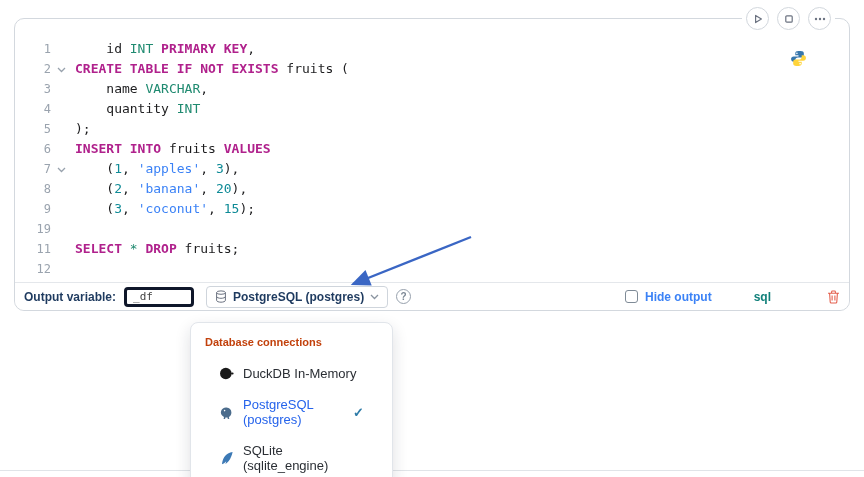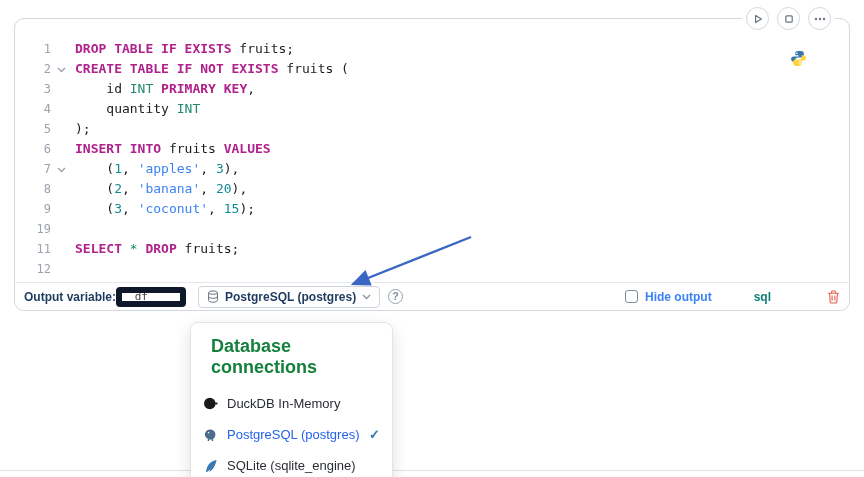--- a/index.html
+++ b/index.html
@@ -30,39 +30,39 @@
   .run-controls { position:absolute; top:6px; left:742px; display:flex; gap:8px;
                   background:#fff; padding:1px 4px; border-radius:15px; z-index:3; }
   .circle-btn { width:23px; height:23px; border:1px solid #d2d7dd; border-radius:50%;
                 background:#fff; display:flex; align-items:center; justify-content:center; cursor:pointer; }
 
   
   .toolbar { position:absolute; left:0; right:0; bottom:0; height:28px; border-top:1px solid #e4e7eb;
              display:flex; align-items:center; padding:4px 9px; font-size:12px;
              border-radius:0 0 10px 10px; background:#fff; }
   .ov-label { font-weight:bold; color:#1e3a5f; }
-  .ov-input { width:70px; height:20px; border:6px solid #0f172a; border-radius:4px;
+  .ov-input { width:70px; height:20px; margin-left:8px; border:3px solid #0f172a; border-radius:4px;
               padding:0 6px; font-family:"DejaVu Sans Mono",monospace; font-size:11px; color:#444; outline:none; }
   .conn-btn { margin-left:12px; height:22px; display:flex; align-items:center; gap:6px;
               border:1px solid #cfd5dc; border-radius:4px; padding:0 8px; background:#fff; cursor:pointer; }
   .conn-label { font-weight:bold; color:#1e3a5f; font-size:12px; white-space:nowrap; }
   .help { margin-left:8px; width:15px; height:15px; border:1px solid #97a1ad; border-radius:50%;
           color:#7b8794; font-size:10px; font-weight:bold; display:flex; align-items:center; justify-content:center; cursor:pointer; }
   .right { margin-left:auto; display:flex; align-items:center; }
   .checkbox { width:13px; height:13px; border:1.5px solid #7f8b97; border-radius:3px; background:#fff; cursor:pointer; }
   .hide-label { margin-left:7px; font-weight:bold; color:#3b82f6; cursor:pointer; }
   .lang { margin-left:42px; font-weight:bold; color:#11807a; }
   .trash { margin-left:56px; display:flex; align-items:center; cursor:pointer; }
 
   
   .menu { position:absolute; left:190px; top:322px; width:203px; background:#fff;
           border:1px solid #e1e5ea; border-radius:8px; box-shadow:0 6px 16px rgba(20,30,50,.14);
           padding:4px 0 6px; z-index:7; }
-  .menu-title { padding:9px 20px 10px; font-weight:bold; font-size:18px; color:#15803d; }
-  .menu-item { display:flex; align-items:center; gap:9px; padding:8px 12px; font-size:13px; color:#2a2e34; cursor:pointer; }
+  .menu-title { padding:9px 14px 10px; font-weight:bold; font-size:11px; color:#c2410c; }
+  .menu-item { display:flex; align-items:center; gap:9px; padding:8px 28px; font-size:13px; color:#2a2e34; cursor:pointer; }
   .mi-icon { width:15px; height:15px; display:flex; align-items:center; justify-content:center; flex:none; }
   .menu-item.selected .menu-item-label { color:#2563eb; }
   .menu-item .check { margin-left:auto; color:#2f7ca8; font-weight:bold; font-size:13px; }
 
   
   .arrow { position:absolute; inset:0; pointer-events:none; z-index:6; }
 
   .page-divider { position:absolute; left:0; right:0; top:470px; border-top:1px solid #e0e4e8; }
 </style>
 </head>
@@ -145,23 +145,23 @@
           <div class="gutter-line">
             <span class="gutter-num">11</span>
             <span class="gutter-fold"></span>
           </div>
           <div class="gutter-line">
             <span class="gutter-num">12</span>
             <span class="gutter-fold"></span>
           </div>
         </div>
       <div class="code-lines">
-          <div class="code-line"><span class="tok-kw">DROP TABLE IF EXISTS</span><span> fruits;</span></div>
+          <div class="code-line"><span>    id </span><span class="tok-type">INT</span><span> </span><span class="tok-kw">PRIMARY KEY</span><span>,</span></div>
           <div class="code-line"><span class="tok-kw">CREATE TABLE IF NOT EXISTS</span><span> fruits (</span></div>
-          <div class="code-line"><span>    id </span><span class="tok-type">INT</span><span> </span><span class="tok-kw">PRIMARY KEY</span><span>,</span></div>
+          <div class="code-line"><span>    name </span><span class="tok-type">VARCHAR</span><span>,</span></div>
           <div class="code-line"><span>    quantity </span><span class="tok-type">INT</span></div>
           <div class="code-line"><span>);</span></div>
           <div class="code-line"><span class="tok-kw">INSERT INTO</span><span> fruits </span><span class="tok-kw">VALUES</span></div>
           <div class="code-line"><span>    (</span><span class="tok-num">1</span><span>, </span><span class="tok-str">'apples'</span><span>, </span><span class="tok-num">3</span><span>),</span></div>
           <div class="code-line"><span>    (</span><span class="tok-num">2</span><span>, </span><span class="tok-str">'banana'</span><span>, </span><span class="tok-num">20</span><span>),</span></div>
           <div class="code-line"><span>    (</span><span class="tok-num">3</span><span>, </span><span class="tok-str">'coconut'</span><span>, </span><span class="tok-num">15</span><span>);</span></div>
           <div class="code-line"> </div>
           <div class="code-line"><span class="tok-kw">SELECT</span><span> </span><span class="tok-op">*</span><span> </span><span class="tok-kw">DROP</span><span> fruits;</span></div>
         </div>
     </div>

